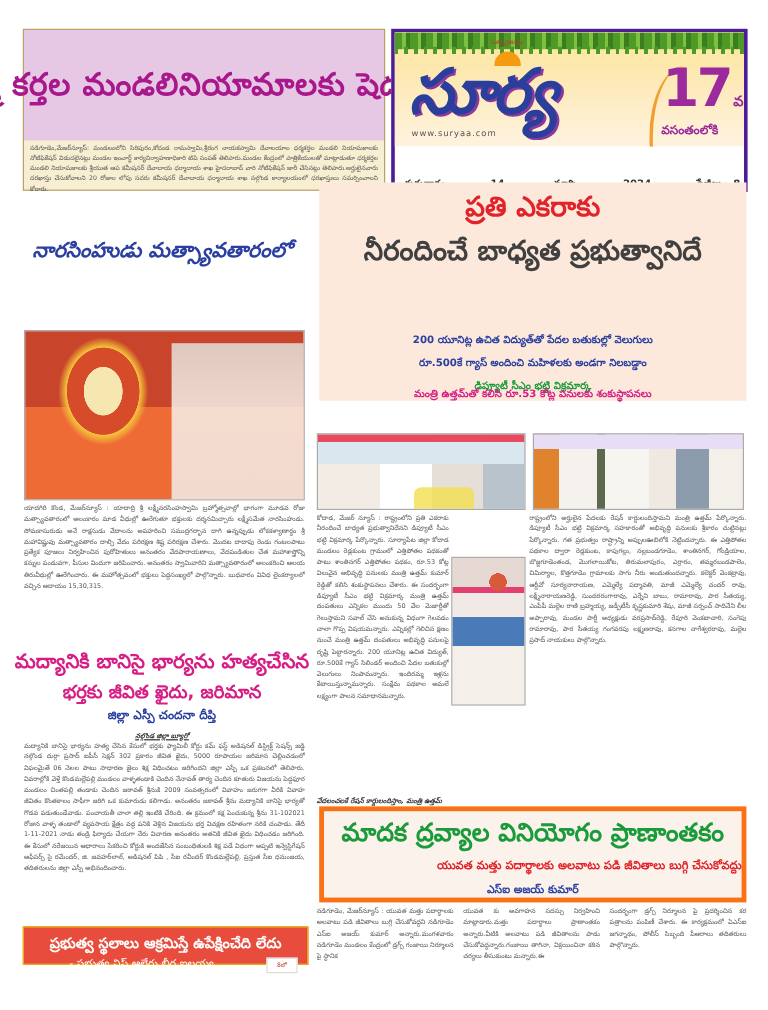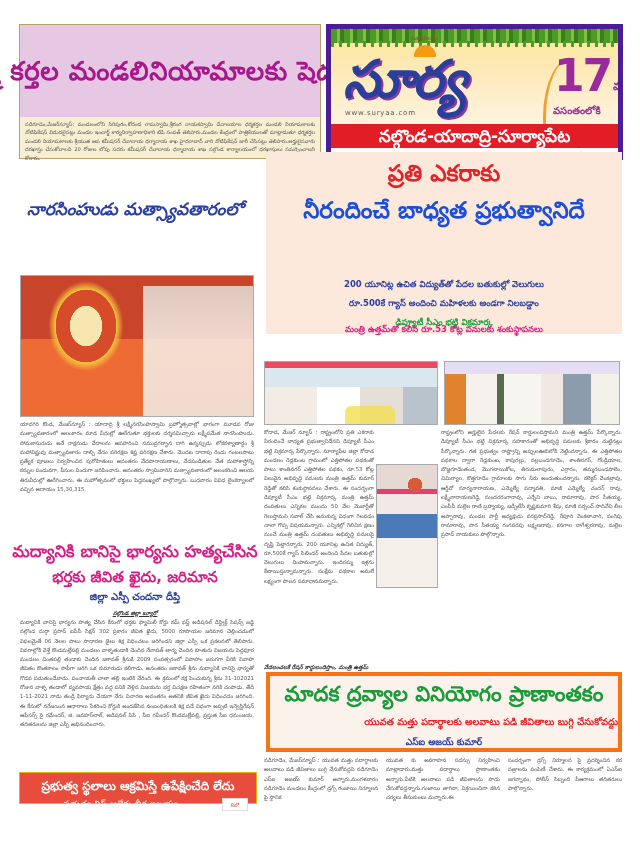--- a/index.html
+++ b/index.html
@@ -8,21 +8,21 @@
 
   .abs { position: absolute; }
 
   
   .tl-box { left: 19px; top: 24px; width: 302px; height: 135px; border: 1px solid #b9a26a; background: #f8efd2; }
   .tl-head { height: 92px; background: #e6c8e4; display: flex; flex-direction: row; align-items: center; justify-content: center; }
   .tl-head .line { color: #a8188c; font-size: 26px; line-height: 38px; font-weight: bold; letter-spacing: 0.5px; white-space: nowrap; }
   .tl-body { padding: 3px 5px; font-size: 5.2px; line-height: 8.4px; color: #555; text-align: justify; }
 
   
-  .mast { left: 326px; top: 24px; width: 297px; height: 136px; border: 5px solid #4c1d95; background: #fff; }
+  .mast { left: 326px; top: 24px; width: 297px; height: 136px; border: 3px solid #4c1d95; background: #fff; }
   .mast-top { position: absolute; left: 0; top: 0; width: 100%; height: 95px;
     background: linear-gradient(180deg, #fbe79a 0%, #fde9b5 40%, #fff3e0 100%); overflow: hidden; }
   .leaves { position: absolute; left: 0; top: 0; width: 100%; height: 14px;
     background: repeating-linear-gradient(90deg, #4f9a26 0 6px, #7cc141 6px 9px, #3a7e1d 9px 13px); }
   .leaves::after { content: ""; position: absolute; left: 0; right: 0; top: 12px; height: 6px;
     background: repeating-linear-gradient(90deg, #4f9a26 0 3px, transparent 3px 8px); }
   .logo { position: absolute; left: 12px; top: 20px; font-size: 52px; line-height: 60px; color: #2a3e9c;
     font-weight: bold; font-style: italic; letter-spacing: -2px; text-shadow: 2px 2px 0 #8b3a9c; }
   .logo-url { position: absolute; left: 14px; top: 80px; font-size: 7px; color: #555; letter-spacing: 0.8px; }
   .sun { position: absolute; left: 83px; top: 16px; width: 22px; height: 12px; border-radius: 22px 22px 0 0; background: #f39c12; }
@@ -57,21 +57,21 @@
   .wf-body { left: 20px; top: 618px; width: 234px; }
 
   .red-box { left: 19px; top: 772px; width: 238px; height: 32px; background: #e84c3d; color: #fff; border: 1px solid #eab308; }
   .red-box .l1 { font-size: 12px; font-weight: bold; text-align: center; line-height: 20px; margin-top: 3px; white-space: nowrap; }
   .red-box .l2 { font-size: 9px; text-align: center; line-height: 16px; padding-right: 40px; white-space: nowrap; }
   .red-box .tag { position: absolute; right: 8px; top: 25px; width: 26px; height: 13px; background: #fff; color: #c0392b; font-size: 5px; text-align: center; line-height: 13px; border: 1px solid #ddd; }
 
   
   .lead-box { left: 266px; top: 152px; width: 356px; height: 182px; background: #fde9dc; }
   .lead-h1 { position: absolute; left: 0; top: 4px; width: 100%; text-align: center; color: #e2242a; font-size: 23px; line-height: 34px; font-weight: bold; }
-  .lead-h2 { position: absolute; left: 0; top: 40px; width: 100%; text-align: center; color: #1d4ed8; font-size: 23px; line-height: 36px; font-weight: bold; white-space: nowrap; }
+  .lead-h2 { position: absolute; left: 0; top: 40px; width: 100%; text-align: center; color: #404040; font-size: 23px; line-height: 36px; font-weight: bold; white-space: nowrap; }
   .lead-sub { position: absolute; left: 0; width: 100%; text-align: center; font-size: 8.5px; line-height: 14px; font-weight: bold; white-space: nowrap; }
   .s1 { top: 125px; color: #2a3fa0; }
   .s2 { top: 144px; color: #2a3fa0; }
   .s3 { top: 163px; color: #1a9b3a; }
   .s4 { top: 170px; color: #d61f86; }
 
   .photo-rally { left: 264px; top: 361px; width: 174px; height: 64px;
     background:
       linear-gradient(180deg, #e84a5f 0 10%, #d9e7ef 10% 40%, transparent 40%),
       linear-gradient(90deg, #f2ece4 0 30%, #ffffff 30% 55%, #e5dfd7 55% 80%, #b9c3cc 80% 100%); }
@@ -113,21 +113,20 @@
     <div class="leaves"></div>
     <div class="sun"></div>
     <div class="tagline">నిత్య చైతన్యం</div>
     <div class="logo">సూర్య</div>
     <div class="logo-url">www.suryaa.com</div>
     <div class="arc"></div>
     <div class="anniv">17</div>
     <div class="anniv-va">వ</div>
     <div class="anniv-sub">వసంతంలోకి</div>
   </div>
-  <div class="edition">నల్గొండ-యాదాద్రి-సూర్యాపేట</div>
   <div class="dateline">
     <span>గురువారం</span>
     <span>14,</span>
     <span>మార్చి</span>
     <span>2024</span>
     <span>పేజీలు - 8</span>
   </div>
 </div>
 
 <div class="abs ln-title">

